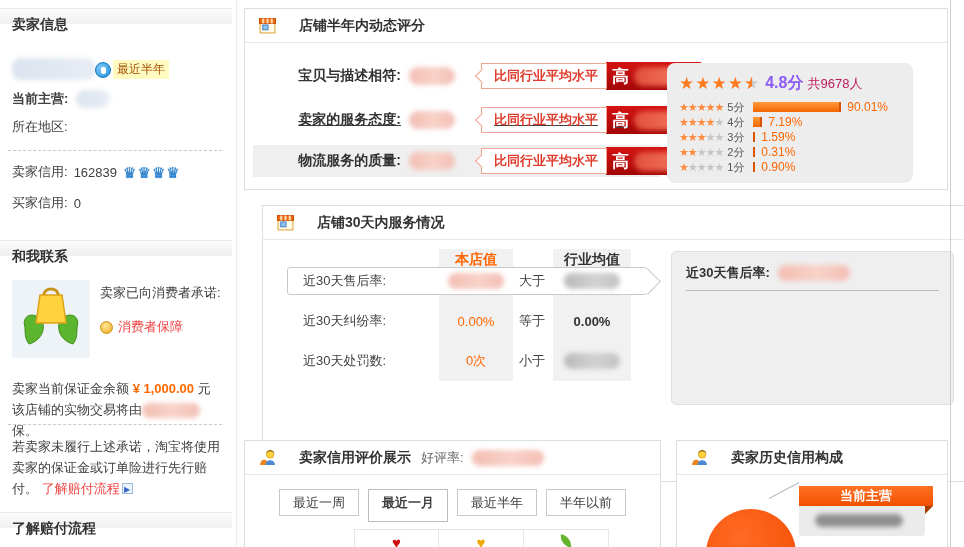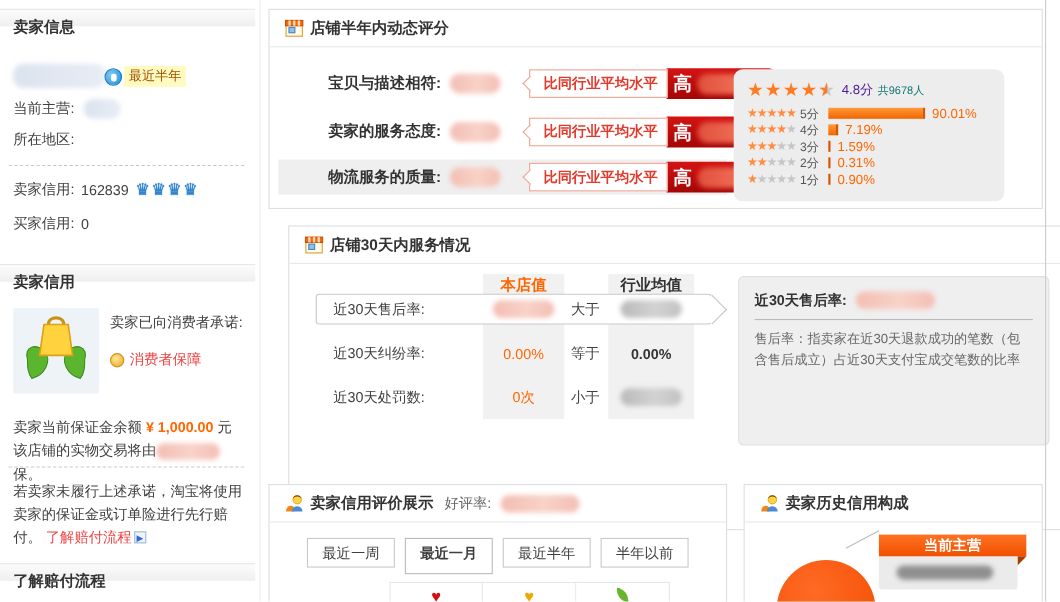--- a/index.html
+++ b/index.html
@@ -44,42 +44,42 @@
   .trade-blur { display:inline-block; vertical-align:middle; width:58px; height:15px; }
   .sec2-dash { position:absolute; left:8px; top:184px; width:214px; }
   .note { position:absolute; left:12px; top:196px; width:214px; line-height:21px; font-size:13px; }
   .go-icon { display:inline-block; width:11px; height:11px; border:1px solid #9db8d6; color:#3366cc; font-size:8px; line-height:11px; text-align:center; vertical-align:1px; margin-left:2px; background:#eef4fb; }
 
   .sec3 { position:absolute; left:0; top:512px; width:232px; }
 
   
   .panel { position:absolute; background:#fff; border:1px solid #dcdee2; }
   .panel-head { height:34px; border-bottom:1px solid #e8e8e8; display:flex; align-items:center; padding-left:14px; }
-  .panel-title { font-size:14px; font-weight:bold; color:#333; margin-left:6px; }
+  .panel-title { font-size:14px; font-weight:bold; color:#333; margin-left:23px; }
 
   
   #p-dsr { left:244px; top:8px; width:704px; height:182px; }
   .dsr-row { position:absolute; display:flex; align-items:center; height:30px; }
   .dsr-row .lbl { width:148px; text-align:right; font-weight:bold; font-size:14px; color:#333; }
   .dsr-hl { position:absolute; left:8px; top:136px; width:408px; height:32px; background:#efefef; }
   .dsr-pill { width:46px; height:18px; margin-left:8px; }
   .bubble { display:flex; align-items:center; margin-left:22px; position:relative; }
   .bubble-arrow { width:10px; height:10px; background:#fff; border-left:1px solid #f0a492; border-bottom:1px solid #f0a492; transform:rotate(45deg); margin-right:-6px; position:relative; z-index:2; }
   .bubble-text { height:26px; line-height:24px; border:1px solid #f0a492; background:#fff; color:#e03c2d; font-size:13px; font-weight:bold; padding:0 8px 0 12px; position:relative; z-index:1; }
   .badge { height:28px; display:flex; align-items:center; background:linear-gradient(#d51313,#a30606); border-radius:0 5px 5px 0; padding:0 8px 0 6px; margin-left:-1px; }
   .badge-char { color:#fff; font-size:17px; font-weight:bold; margin-right:5px; }
   .badge-blur { width:62px; height:19px; }
 
   .starbox { position:absolute; left:422px; top:54px; width:246px; height:120px; background:#ededed; border-radius:8px; padding:10px 0 0 12px; }
   .bigstar-line { display:flex; align-items:center; }
   .bigstars { color:#ff7b21; font-size:17px; letter-spacing:1px; line-height:1; }
   .bigstar-wrap { position:relative; display:inline-block; color:#c9c9c9; font-size:17px; line-height:1; }
   .bigstar-wrap .half { position:absolute; left:0; top:0; width:52%; overflow:hidden; color:#ff7b21; }
-  .score { color:#4c1d95; font-size:12px; font-weight:normal; margin-left:6px; }
-  .count { color:#0f766e; font-size:10px; margin-left:4px; }
+  .score { color:#8b5cf6; font-size:16px; font-weight:bold; margin-left:6px; }
+  .count { color:#be185d; font-size:13px; margin-left:4px; }
   .sum-row { display:flex; align-items:center; height:14px; margin-top:1px; }
   .mini-on { color:#ff8c41; font-size:11px; letter-spacing:-1px; line-height:1; }
   .mini-off { color:#c6c6c6; font-size:11px; letter-spacing:-1px; line-height:1; }
   .sum-lbl { color:#555; font-size:11px; margin-left:4px; width:24px; }
   .bar { height:10px; background:linear-gradient(#ff9a3d,#f26500); border-right:2px solid #d85400; margin-left:2px; }
   .pct { color:#ff6600; font-size:12px; margin-left:6px; }
 
   
   #p-srv { left:262px; top:205px; width:704px; height:277px; }
   .colbg { position:absolute; top:43px; height:132px; background:#f1f1f1; }
@@ -136,41 +136,41 @@
 
   <div id="sidebar">
 
     <div class="sec1">
       <div class="side-head">卖家信息</div>
       <div class="name-blur blur pill-blue"></div>
       <div class="contact">
         <span class="ww-icon"></span>
         <span class="contact-label">最近半年</span>
       </div>
-      <div class="row-line side-txt" style="top:82px;">
+      <div class="row-line side-txt" style="top:82px;font-weight:bold;">
         <span>当前主营:</span>
         <span class="blur pill-blue" style="width:34px;height:18px;margin-left:8px;"></span>
       </div>
       <div class="row-line side-txt" style="top:110px;">
         <span>所在地区:</span>
       </div>
       <div class="dashed" style="position:absolute;left:8px;top:142px;width:214px;"></div>
       <div class="row-line side-txt" style="top:155px;">
         <span>卖家信用:</span>
         <span style="margin-left:6px;text-align:center;">162839</span>
         <span class="crowns">♛♛♛♛</span>
       </div>
       <div class="row-line side-txt" style="top:186px;">
         <span>买家信用:</span>
         <span style="margin-left:6px;">0</span>
       </div>
     </div>
 
     <div class="sec2">
-      <div class="side-head">卖家信用</div>
+      <div class="side-head">和我联系</div>
       <div class="bag-box">
         <svg width="62" height="64" viewBox="0 0 62 64">
           <path d="M5 40 C1 28 14 24 21 33 C27 41 21 54 9 57 C5 52 5 46 5 40 Z" fill="#5cb52e" stroke="#3f8f1c" stroke-width="1"></path>
           <path d="M57 40 C61 28 48 24 41 33 C35 41 41 54 53 57 C57 52 57 46 57 40 Z" fill="#5cb52e" stroke="#3f8f1c" stroke-width="1"></path>
           <path d="M24 8 C24 0 38 0 38 8" fill="none" stroke="#c8931a" stroke-width="3"></path>
           <path d="M20 8 L42 8 L46 36 L16 36 Z" fill="#ffd23e" stroke="#dca216" stroke-width="1.5"></path>
         </svg>
       </div>
       <div class="promise side-txt">卖家已向消费者承诺:</div>
       <div class="protect-row">
@@ -217,21 +217,21 @@
       <span class="bubble">
         <span class="bubble-arrow"></span>
         <span class="bubble-text">比同行业平均水平</span>
         <span class="badge">
           <span class="badge-char">高</span>
           <span class="badge-blur blur pill-red"></span>
         </span>
       </span>
     </div>
 
-    <div class="dsr-row" style="left:8px;top:96px;">
+    <div class="dsr-row" style="left:8px;top:96px;text-decoration:underline;">
       <span class="lbl">卖家的服务态度:</span>
       <span class="dsr-pill blur pill-pink"></span>
       <span class="bubble">
         <span class="bubble-arrow"></span>
         <span class="bubble-text">比同行业平均水平</span>
         <span class="badge">
           <span class="badge-char">高</span>
           <span class="badge-blur blur pill-red"></span>
         </span>
       </span>
@@ -338,21 +338,20 @@
       <span class="srv-cmp">小于</span>
       <span class="srv-ind"><span class="srv-pill blur pill-gray" style="display:inline-block;vertical-align:middle;"></span></span>
     </div>
 
     <div class="infobox">
       <div class="tline">
         <span class="ttl">近30天售后率:</span>
         <span class="info-pill blur pill-pink"></span>
       </div>
       <hr>
-      <div class="desc">售后率：指卖家在近30天退款成功的笔数（包含售后成立）占近30天支付宝成交笔数的比率</div>
     </div>
   </div>
 
   <div class="panel" id="p-credit">
     <div class="panel-head">
       <svg width="17" height="17" viewBox="0 0 16 16">
         <path d="M1 15 C1 9 8 9 8 13 L8 15 Z" fill="#f08519"></path>
         <path d="M6 15 C6 9 15 9 15 15 Z" fill="#4b8bd4"></path>
         <circle cx="10.5" cy="5" r="3.6" fill="#ffd23e" stroke="#d9a32a" stroke-width="0.8"></circle>
         <path d="M7 4 C8 1.5 13 1.5 14 4 L14 3 C12 0.5 9 0.5 7 3 Z" fill="#7a4a12"></path>

